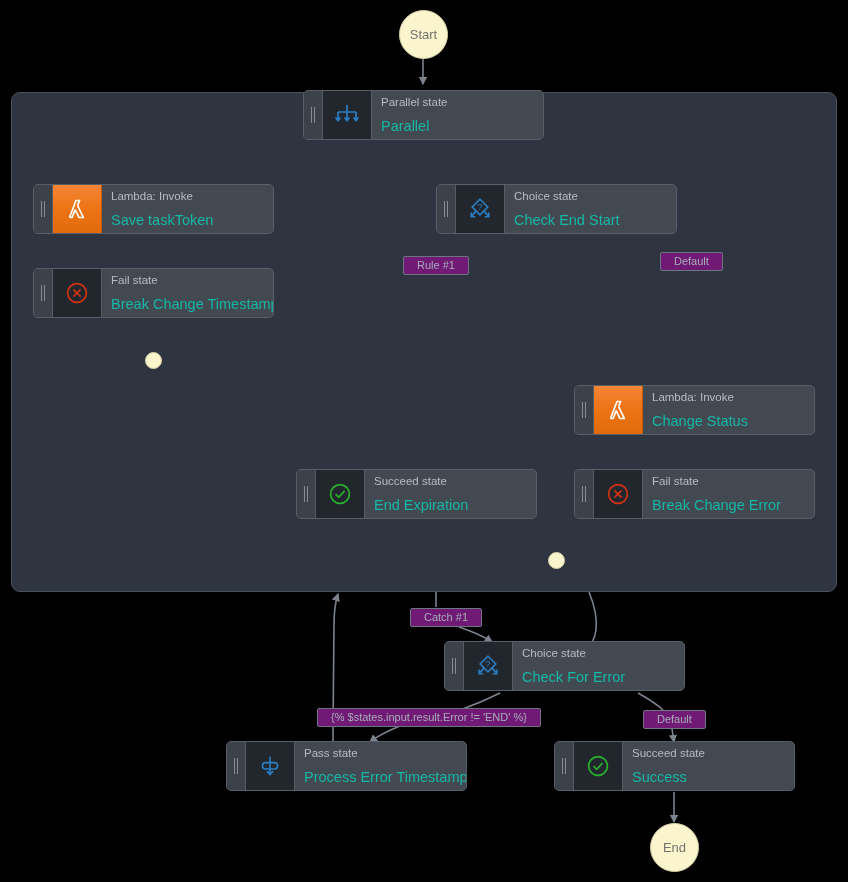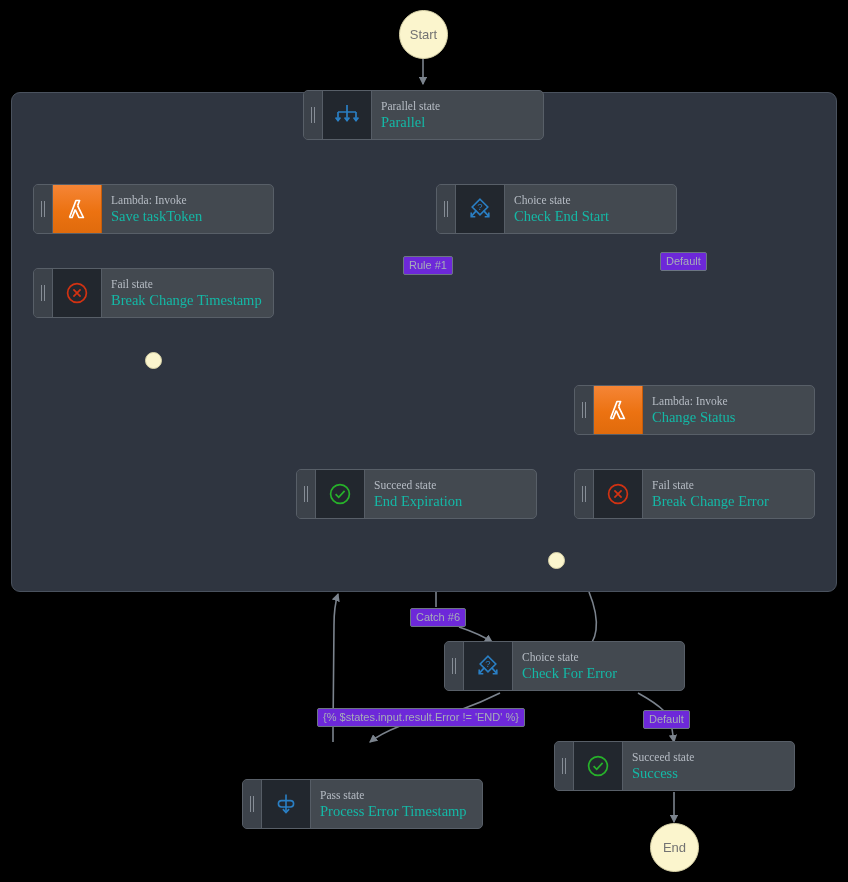--- a/index.html
+++ b/index.html
@@ -98,48 +98,47 @@
     border-right: 1px solid #565d66;
   }
   .node .icon-box.lambda {
     background: linear-gradient(180deg, #f58536 0%, #ec7211 55%, #e06b0c 100%);
     border-right: 1px solid #c65c09;
   }
   .node .labels {
     flex: 1 1 auto;
     display: flex;
     flex-direction: column;
-    justify-content: center;
-    padding: 12px 9px;
+    justify-content: space-between;
+    padding: 4px 9px;
     min-width: 0;
-    font-family: Liberation Serif, serif;
   }
   .node .type {
     font-size: 11.5px;
     color: #b6bcc4;
     line-height: 14px;
     white-space: nowrap;
   }
   .node .name {
     font-size: 14.5px;
     color: #14b8a6;
     line-height: 18px;
     white-space: nowrap;
   }
 
   
   .edge-label {
     position: absolute;
-    background: #6d28d9;
+    background: #701a75;
     border: 1px solid #6c7682;
     border-radius: 2px;
     color: #a7aeb8;
     font-size: 11px;
     line-height: 13px;
-    padding: 2px 5px;
+    padding: 2px 13px;
     white-space: nowrap;
     box-sizing: border-box;
   }
 </style>
 </head>
 <body>
 
 <div id="canvas">
 
   <svg id="edge-layer" viewBox="0 0 848 882">
@@ -355,21 +354,21 @@
         <path d="M17.6 15.6 L22.8 21.4"></path>
         <path d="M22.8 17.6 L22.8 21.8 L18.7 21.8"></path>
       </svg>
     </div>
     <div class="labels">
       <div class="type">Choice state</div>
       <div class="name">Check For Error</div>
     </div>
   </div>
 
-  <div class="node" style="left:242px; top:741px; width:241px;margin-top:38px;">
+  <div class="node" style="left:226px; top:741px; width:241px;">
     <div class="grip">
         <i></i>
         <i></i>
       </div>
     <div class="icon-box">
       <svg width="28" height="28" viewBox="0 0 28 28" fill="none" stroke="#2a7fc4" stroke-width="1.6">
         <rect x="6.4" y="10.6" width="15.2" height="6.4" rx="3.2"></rect>
         <path d="M14 4.6 L14 22.4"></path>
         <path d="M10.9 19.1 L14 22.6 L17.1 19.1"></path>
       </svg>
@@ -394,19 +393,19 @@
     <div class="labels">
       <div class="type">Succeed state</div>
       <div class="name">Success</div>
     </div>
   </div>
 
   <div class="edge-label" style="left:403px; top:256px;">Rule #1</div>
 
   <div class="edge-label" style="left:660px; top:252px;">Default</div>
 
-  <div class="edge-label" style="left:410px; top:608px;">Catch #6</div>
+  <div class="edge-label" style="left:410px; top:608px;">Catch #1</div>
 
   <div class="edge-label" style="left:317px; top:708px;">{% $states.input.result.Error != 'END' %}</div>
 
   <div class="edge-label" style="left:643px; top:710px;">Default</div>
 
 </div>
 
 </body></html>

